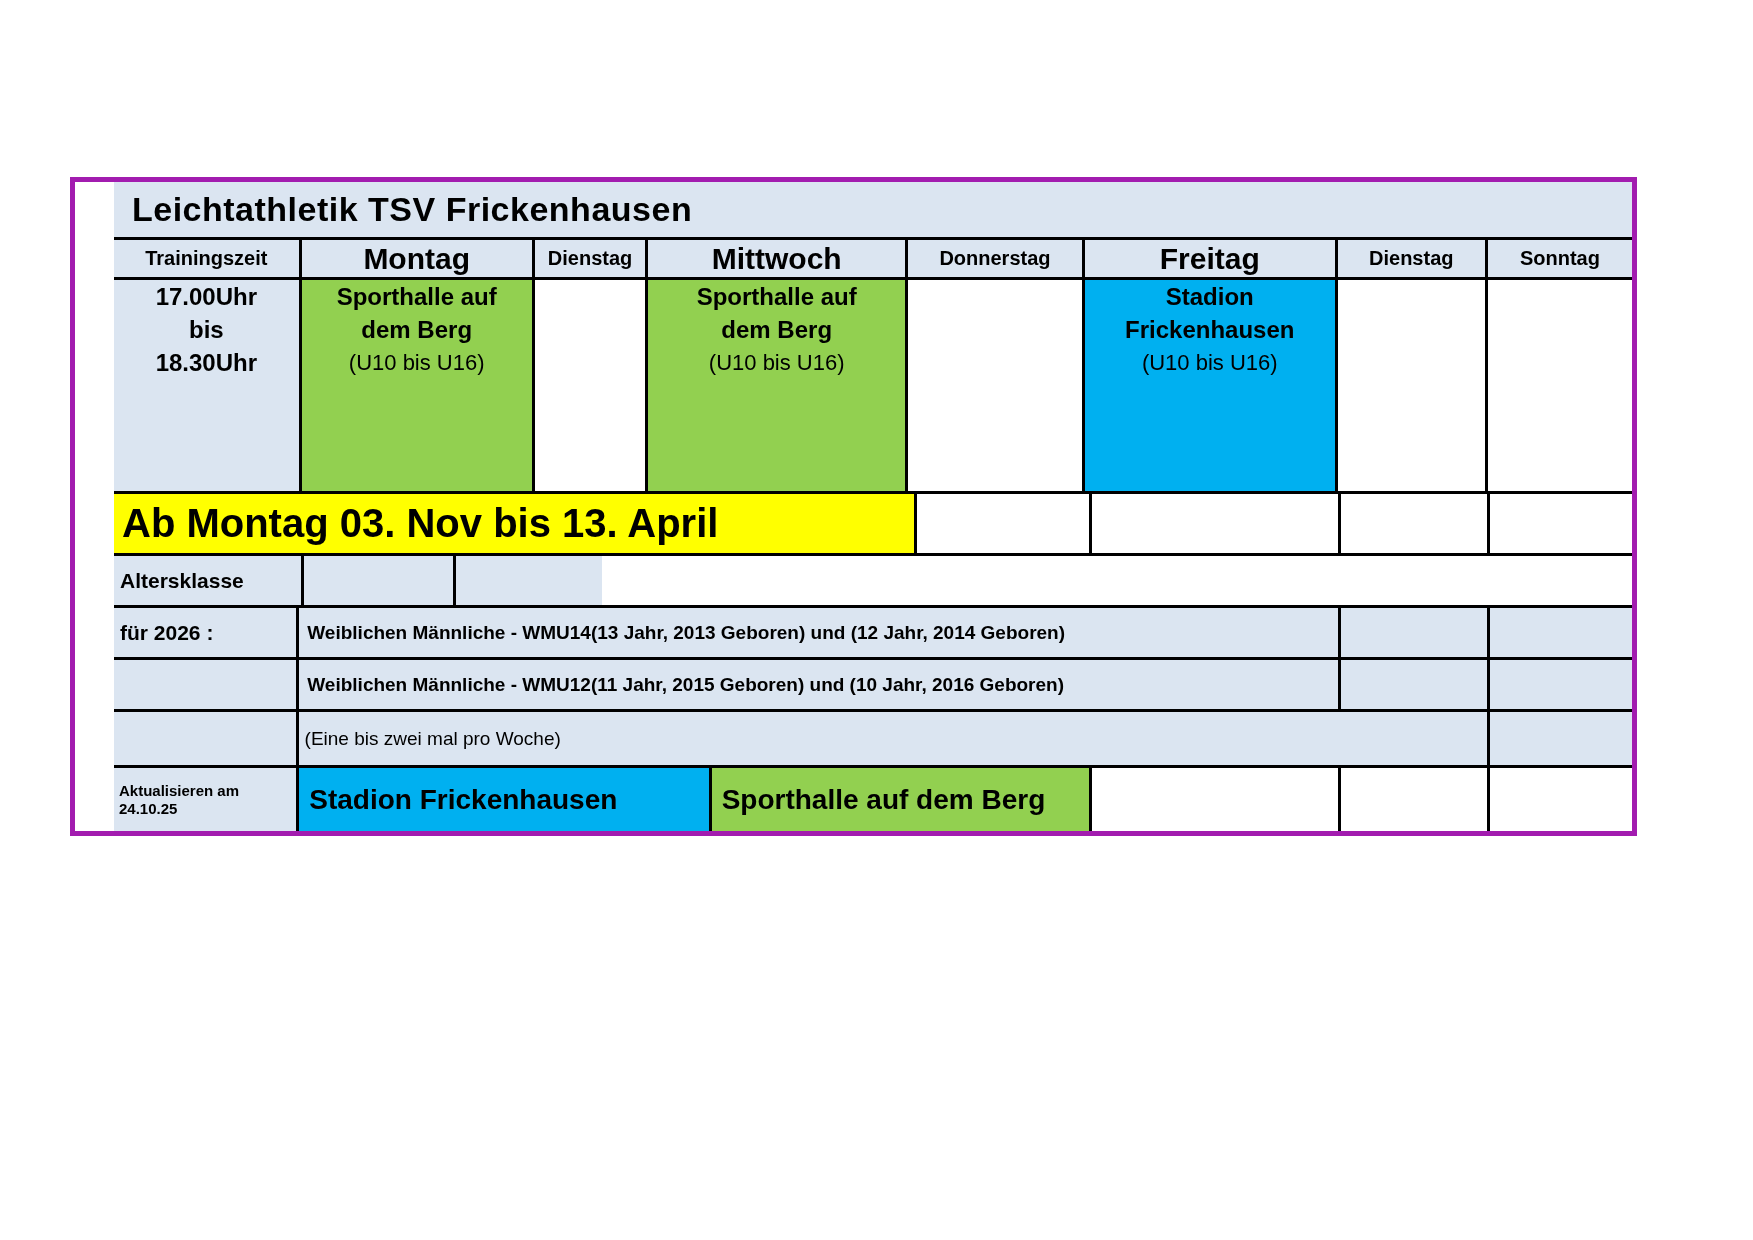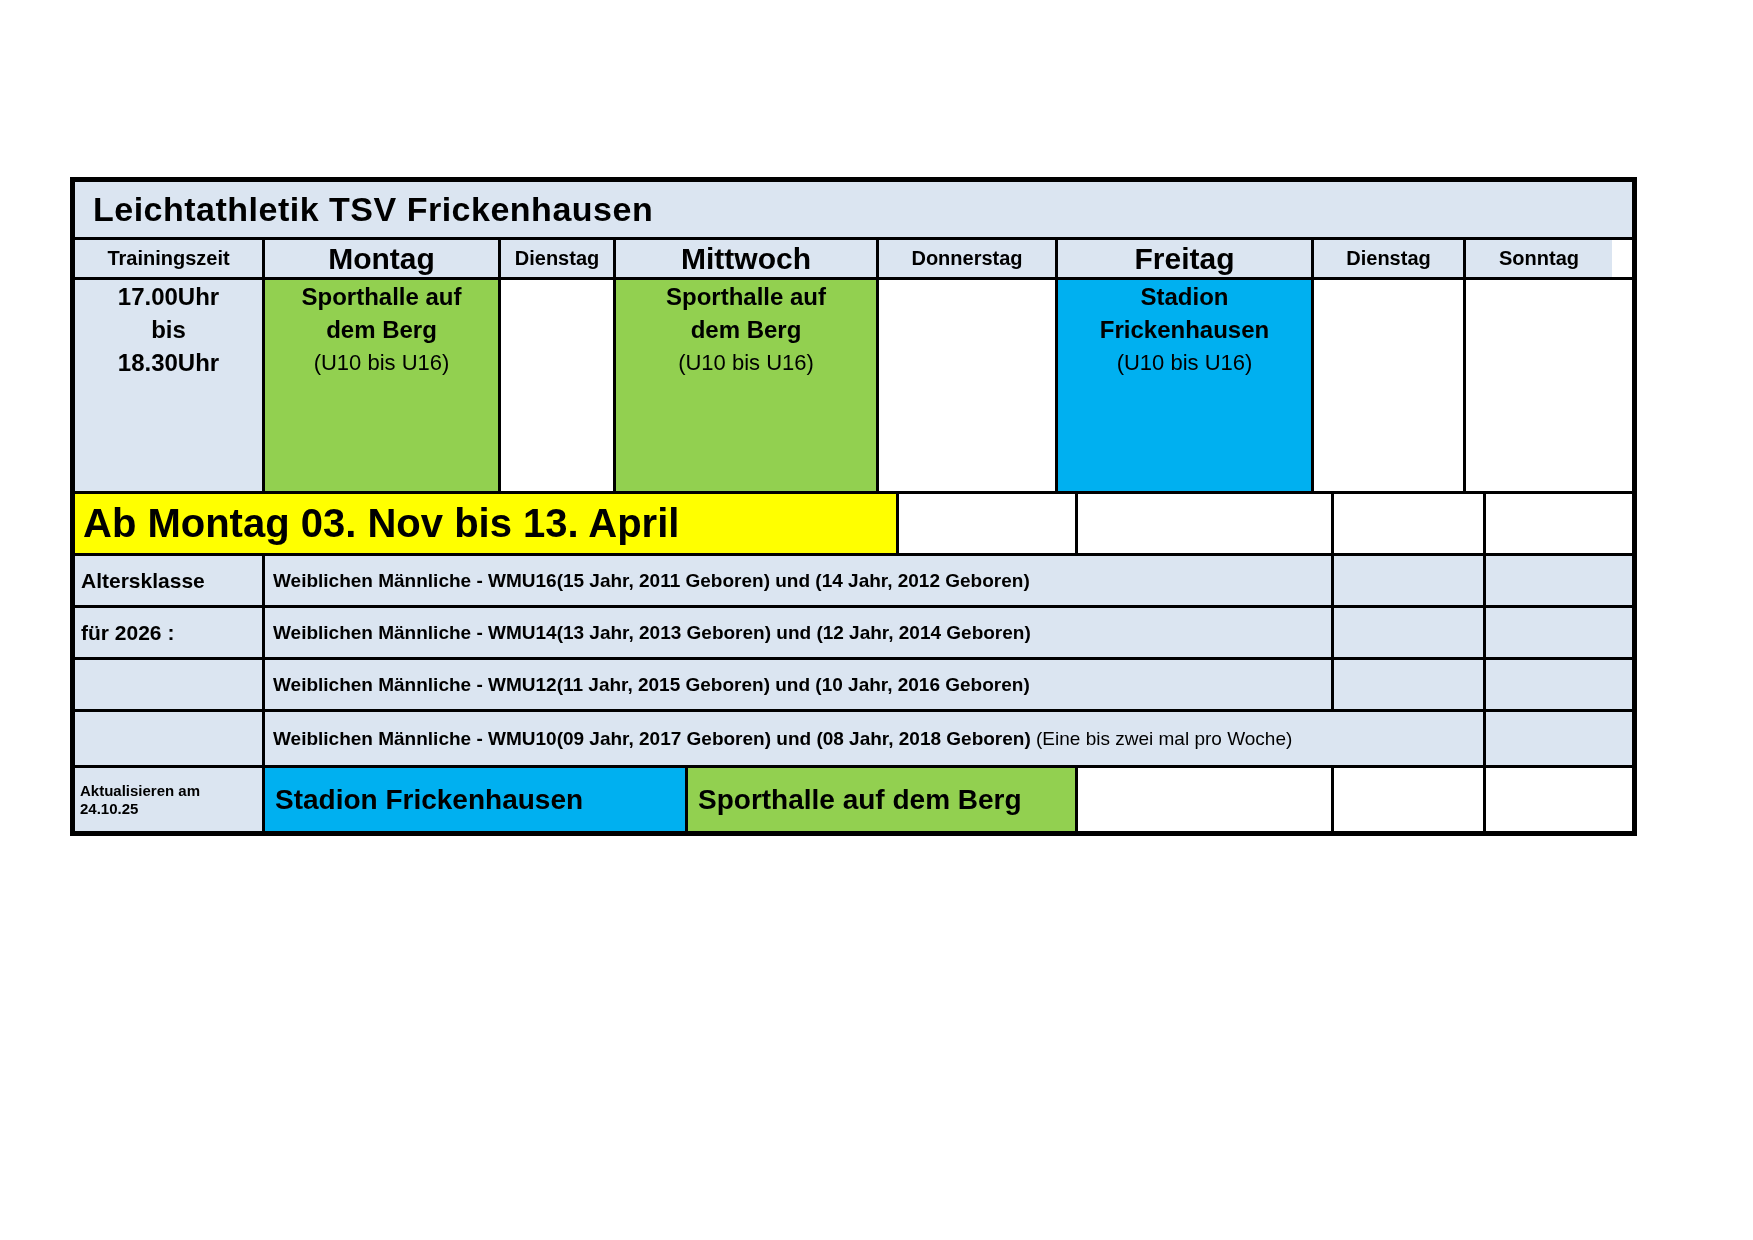--- a/index.html
+++ b/index.html
@@ -1,19 +1,19 @@
 <!DOCTYPE html>
 <html><head>
 <meta charset="utf-8">
 <style>
   * { margin:0; padding:0; box-sizing:border-box; }
   html,body { width:1753px; height:1240px; background:#ffffff; font-family:"Liberation Sans", sans-serif; color:#000; }
   #schedule-table {
     position:absolute; left:70px; top:177px; width:1567px;
-    border:5px solid #000000; background:#fff;
+    border:5px solid #a21caf; background:#fff;padding-left:39px;
   }
   .row { display:flex; width:100%; border-bottom:3px solid #000; }
   .row:last-child { border-bottom:none; }
   .cell { border-right:3px solid #000; height:100%; overflow:hidden; }
   .cell:last-child { border-right:none; }
   .lb { background:#dbe5f1; }
   .green { background:#92d050; }
   .blue  { background:#00b0f0; }
   .yellow{ background:#ffff00; }
 
@@ -117,23 +117,20 @@
     <div class="cell c5"></div>
     <div class="cell c6"></div>
     <div class="cell c7"></div>
     <div class="cell c8"></div>
   </div>
 
   <div class="row r-age">
     <div class="cell lb c1">
       <span class="age-label">Altersklasse</span>
     </div>
-    <div class="cell lb c-age-merge">
-      <span class="age-text">Weiblichen Männliche - WMU16(15 Jahr, 2011 Geboren) und (14 Jahr, 2012 Geboren)</span>
-    </div>
     <div class="cell lb c7"></div>
     <div class="cell lb c8"></div>
   </div>
 
   <div class="row r-age">
     <div class="cell lb c1">
       <span class="age-label">für 2026 :</span>
     </div>
     <div class="cell lb c-age-merge">
       <span class="age-text">Weiblichen Männliche - WMU14(13 Jahr, 2013 Geboren) und (12 Jahr, 2014 Geboren)</span>
@@ -147,21 +144,20 @@
     <div class="cell lb c-age-merge">
       <span class="age-text">Weiblichen Männliche - WMU12(11 Jahr, 2015 Geboren) und (10 Jahr, 2016 Geboren)</span>
     </div>
     <div class="cell lb c7"></div>
     <div class="cell lb c8"></div>
   </div>
 
   <div class="row r-age10">
     <div class="cell lb c1"></div>
     <div class="cell lb c-age-merge-wide">
-      <span class="age-text">Weiblichen Männliche - WMU10(09 Jahr, 2017 Geboren) und (08 Jahr, 2018 Geboren)</span>
         <span class="age-note"> (Eine bis zwei mal pro Woche)</span>
     </div>
     <div class="cell lb c8"></div>
   </div>
 
   <div class="row r-foot">
     <div class="cell lb c1">
       <div class="foot-label">
         <div>Aktualisieren am</div>
         <div>24.10.25</div>

